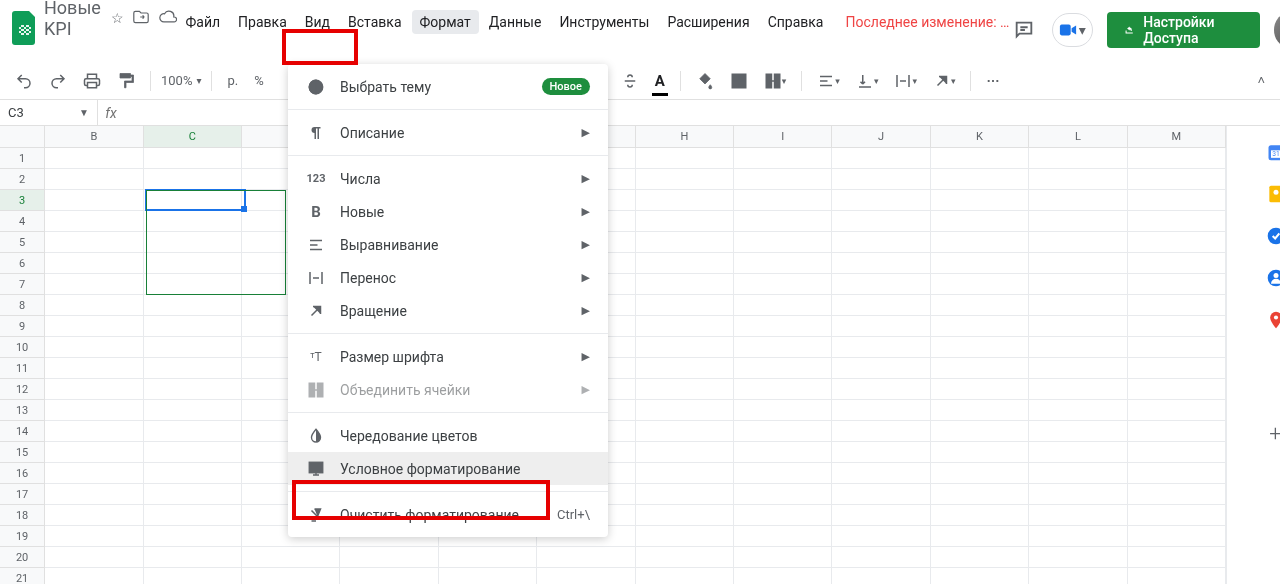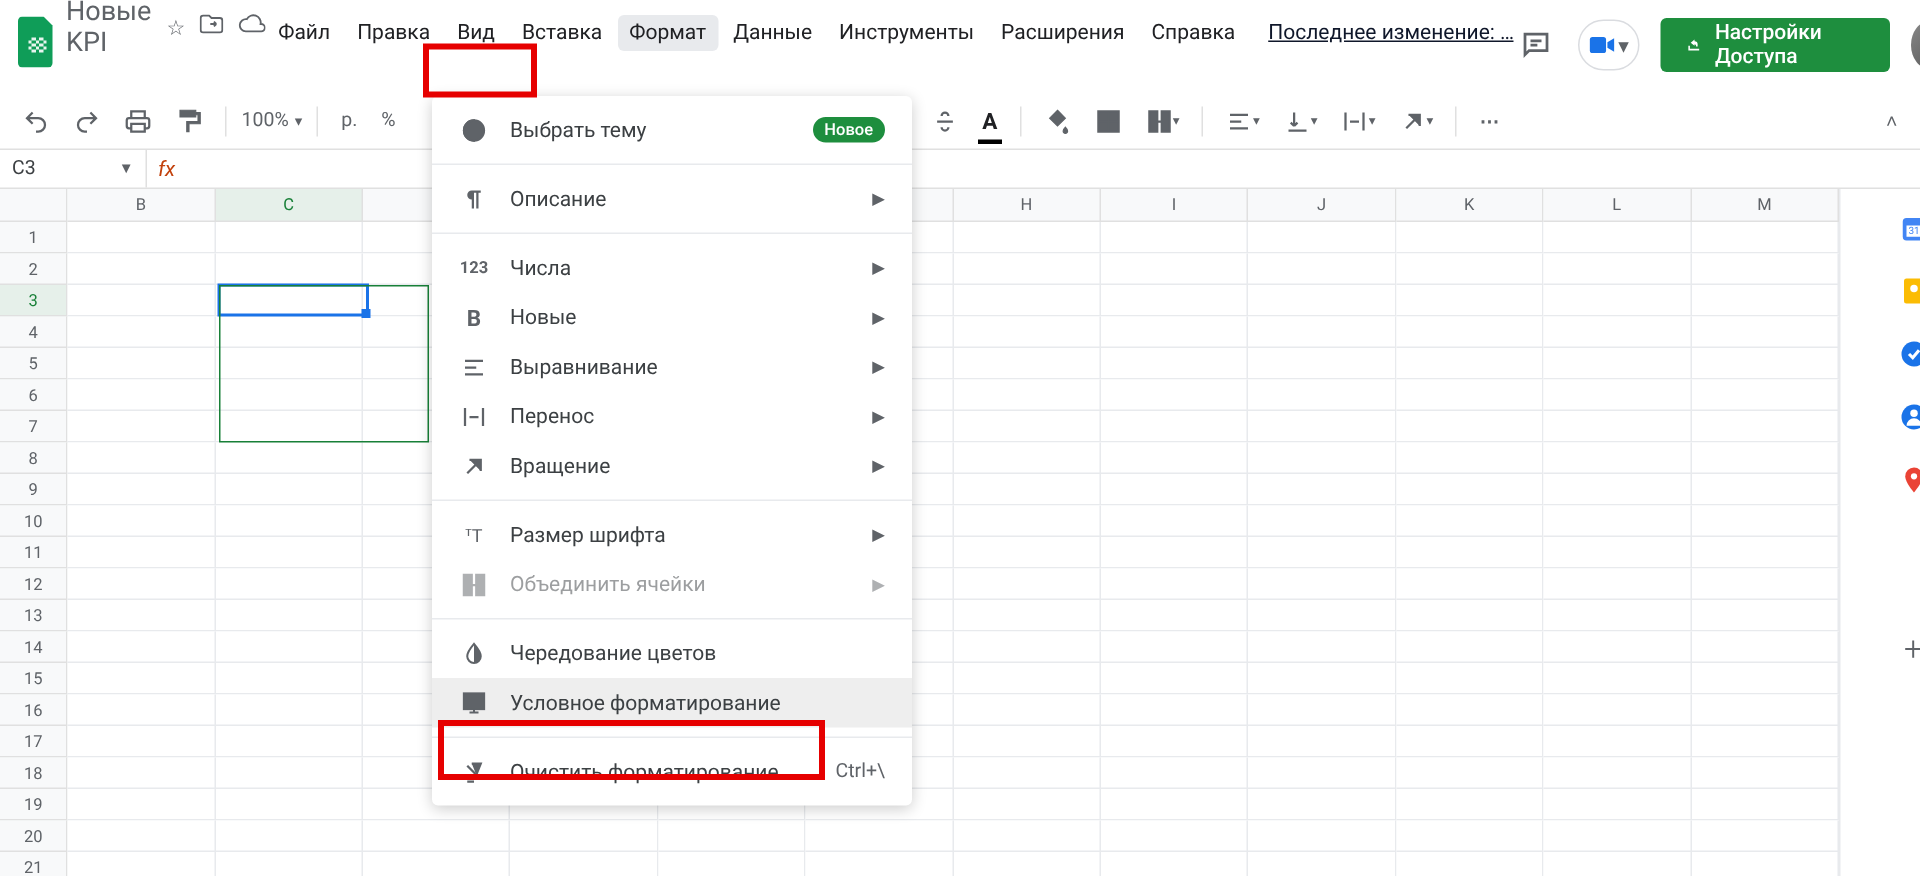--- a/index.html
+++ b/index.html
@@ -8,35 +8,35 @@
 .logo { width:40px; height:40px; display:flex; align-items:center; justify-content:center; margin-top:2px;}
 .logo svg{width:26px;height:34px}
 .title-area{display:flex; margin-left:6px; flex:1;}
 .title-row{display:flex; align-items:center; height:24px; gap:10px;}
 .doc-title{font-size:18px; color:#5f6368;}
 .star,.move,.cloud{color:#5f6368; cursor:pointer;}
 .menubar{display:flex; gap:2px; margin-top:2px; align-items:center; height:28px;}
 .menu-item{padding:4px 8px; color:#202124; font-size:14px; cursor:pointer; border-radius:4px;}
 .menu-item.active{background:#e8eaed;}
 .menu-highlight-format{position:absolute; left:282px; top:29px; width:76px; height:36px; border:4px solid #e60000; pointer-events:none; z-index:50;}
-.last-change{color:#0f172a; text-decoration:underline; font-size:14px; margin-left:12px; cursor:pointer; white-space:nowrap; overflow:hidden; text-overflow:ellipsis; max-width:180px;}
+.last-change{color:#ef4444; font-size:14px; margin-left:12px; cursor:pointer; white-space:nowrap; overflow:hidden; text-overflow:ellipsis; max-width:180px;}
 .right-controls{display:flex; align-items:center; gap:14px; padding-right:10px; margin-top:6px;}
 .icon-btn{width:36px; height:36px; border-radius:50%; display:flex; align-items:center; justify-content:center; color:#5f6368; cursor:pointer;}
 .meet-btn{width:52px; height:34px; border:1px solid #dadce0; border-radius:18px; display:flex; align-items:center; justify-content:center; gap:2px; color:#1a73e8; cursor:pointer;}
 .share-btn{background:#1e8e3e; color:#fff; height:36px; padding:0 16px; border-radius:4px; display:flex; align-items:center; gap:8px; cursor:pointer; font-size:14px; font-weight:500;}
 .share-btn svg{fill:#fff}
 .avatar{width:32px; height:32px; border-radius:50%; background:linear-gradient(135deg,#888,#555); cursor:pointer;}
 .toolbar{height:38px; border-bottom:1px solid #e0e0e0; display:flex; align-items:center; padding:0 10px; gap:6px; color:#5f6368; font-size:13px;}
 .tb-sep{width:1px; height:20px; background:#e0e0e0; margin:0 4px;}
 .tb-btn{padding:4px 5px; cursor:pointer; display:flex; align-items:center; justify-content:center; border-radius:2px;}
 .tb-btn svg{width:18px;height:18px;fill:#5f6368;stroke:#5f6368}
 .zoom{display:flex; align-items:center; gap:4px;}
 .namebox-row{height:26px; border-bottom:1px solid #e0e0e0; display:flex; align-items:center;}
 .namebox{width:98px; height:100%; border-right:1px solid #e0e0e0; display:flex; align-items:center; padding:0 8px; font-size:13px; color:#3c4043; justify-content:space-between;}
-.fx{width:26px; text-align:center; color:#c2410c; font-style:italic; font-size:14px;}
+.fx{width:26px; text-align:center; color:#737373; font-style:italic; font-size:14px;}
 .sheet-area{display:flex; height:calc(584px - 62px - 38px - 26px);}
 .grid-wrapper{flex:1; position:relative; overflow:hidden;}
 .col-headers{display:flex; height:22px; background:#fff; position:absolute; top:0; left:0; right:0;}
 .corner{width:46px; height:22px; border-right:1px solid #e0e0e0; border-bottom:1px solid #e0e0e0; background:#f8f9fa;}
 .col-h{width:100px; height:22px; border-right:1px solid #e0e0e0; border-bottom:1px solid #e0e0e0; text-align:center; font-size:11px; color:#5f6368; line-height:22px; background:#f8f9fa;}
 .rows{position:absolute; top:22px; left:0; right:0;}
 .row{display:flex; height:21px;}
 .row-h{width:46px; border-right:1px solid #e0e0e0; border-bottom:1px solid #e0e0e0; text-align:center; font-size:11px; color:#5f6368; line-height:21px; background:#f8f9fa;}
 .cell{width:100px; height:21px; border-right:1px solid #e8eaed; border-bottom:1px solid #e8eaed; background:#fff;}
 .col-h.sel,.row-h.sel{background:#e6f0ea; color:#188038;}

